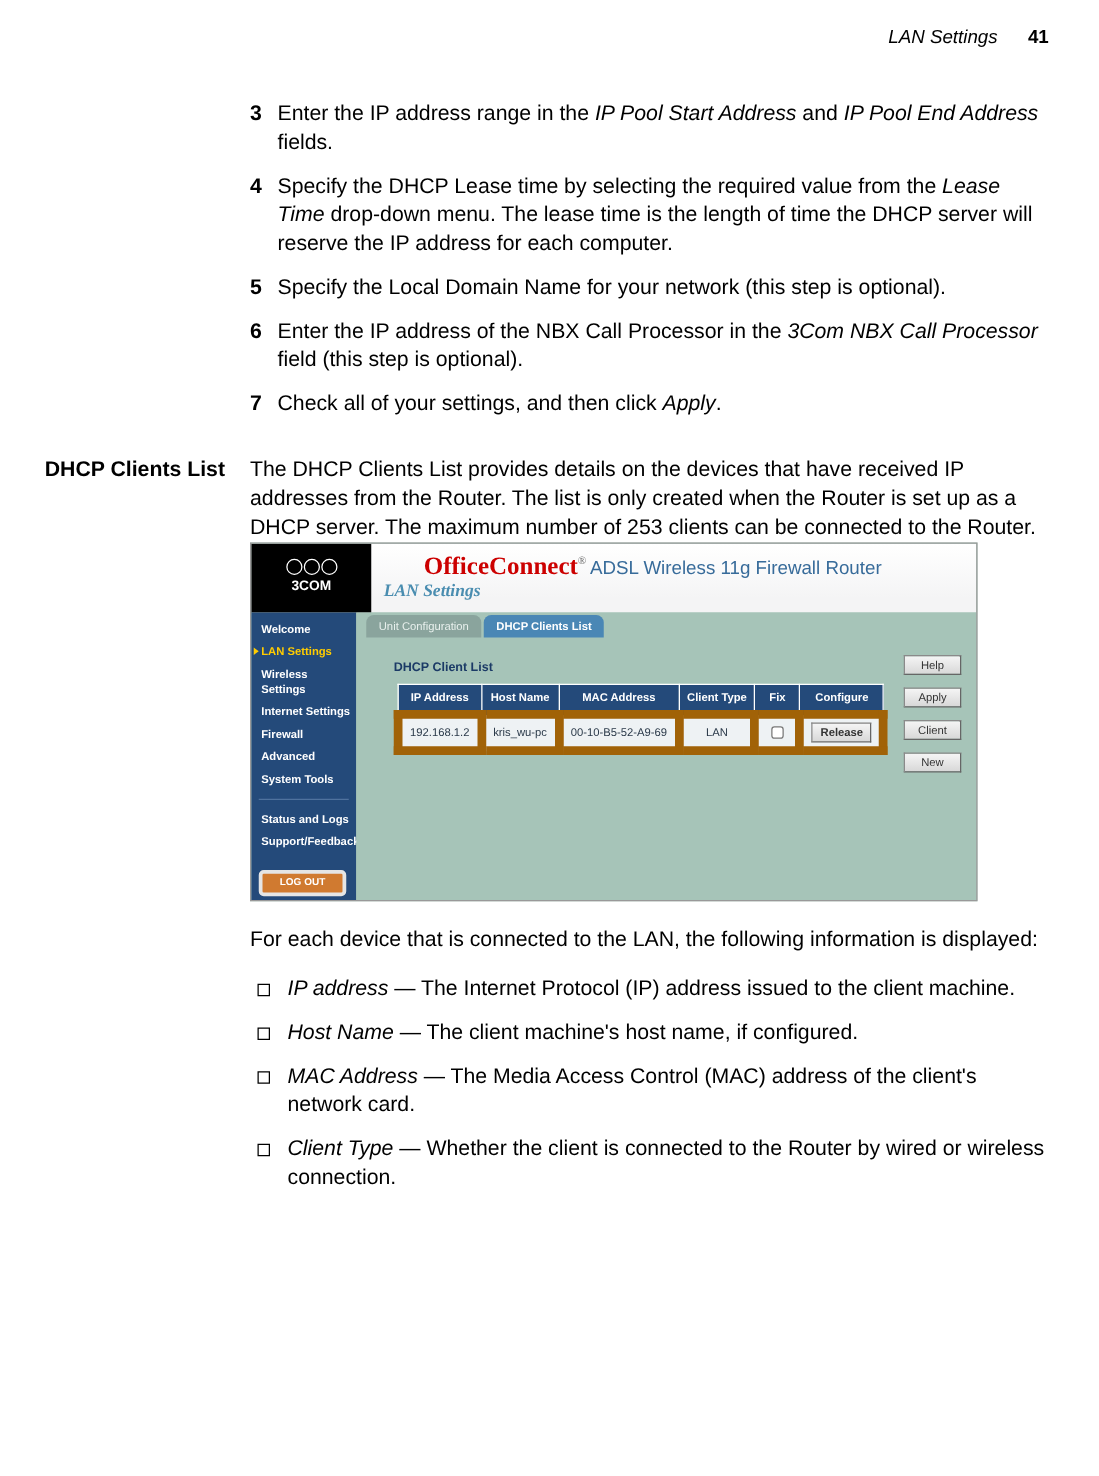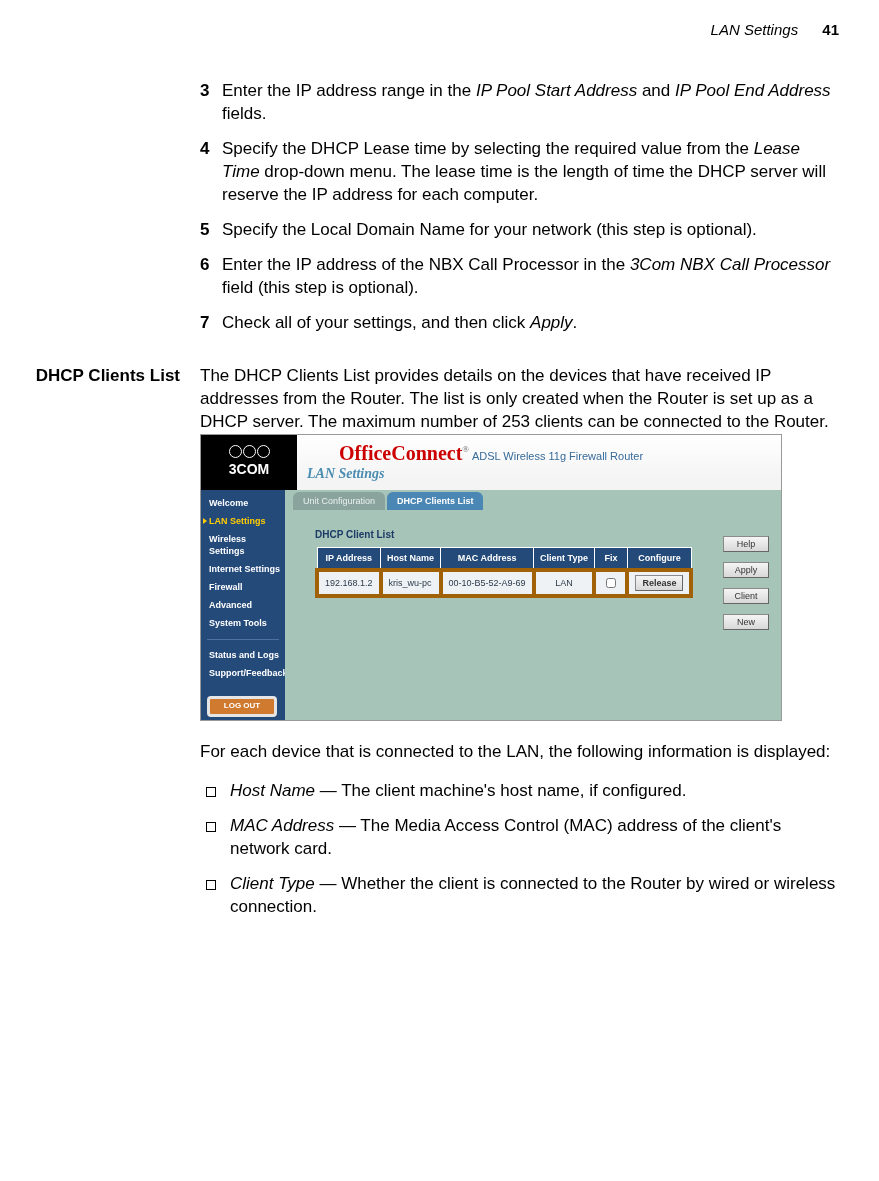--- a/index.html
+++ b/index.html
@@ -55,25 +55,25 @@
     display: flex;
     align-items: center;
   }
   .logo3com {
     width: 96px; height: 55px; background: #000; color: #fff;
     display:flex; align-items:center; justify-content:center;
     flex-direction: column; gap:2px;
   }
   .logo3com .rings { display:flex; gap:1px; }
   .logo3com .rings span { width:11px;height:11px;border:1px solid #fff;border-radius:50%; }
-  .logo3com .txt { font-size:14px; font-weight:bold; letter-spacing:0px; font-family: Arial, sans-serif; }
+  .logo3com .txt { font-size:11px; font-weight:bold; letter-spacing:0px; font-family: Arial, sans-serif; }
   .title-block { padding-left: 10px; }
   .oc { font-family: "Times New Roman", serif; font-size: 20px; color: #cc0000; font-weight: bold; margin-left: 32px; }
   .oc .reg { font-size:9px; vertical-align: super; color:#666; font-weight:normal; }
-  .oc-sub { font-size: 11px; color: #376b9a; font-family: Arial, sans-serif; }
+  .oc-sub { font-size: 15px; color: #376b9a; font-family: Arial, sans-serif; }
   .ls { font-family: "Comic Sans MS", cursive; font-weight:bold; font-style:italic; color:#4a8db0; font-size:14px; margin-top:-2px; }
 
   .router-body { display:flex; height: calc(100% - 55px); }
   .sidebar {
     width: 84px; background:#244a7a; color:#fff; font-size:9px;
     display:flex; flex-direction:column; padding-top:4px;
   }
   .sidebar .nav-item { padding: 3px 4px 3px 8px; position:relative; font-weight:bold; }
   .sidebar .nav-item.active::before {
     content:""; position:absolute; left:2px; top:6px;
@@ -97,32 +97,32 @@
   .tab.active { background:#4a87b5; font-weight:bold; color:#fff; }
 
   .panel-area { padding: 18px 10px 10px 30px; position:relative; }
   .panel-title { font-size:10px; font-weight:bold; color:#1b3a66; margin-bottom:6px; }
   .client-table { border-collapse:collapse; font-size:9px; }
   .client-table th {
     background:#244a7a; color:#fff; border:1px solid #fff; padding:4px 6px;
     font-weight:bold; font-size:9px; white-space:nowrap;
   }
   .client-table td {
-    background:#eef2f4; border:4px solid #a16207; padding:3px 6px; font-size:9px;
+    background:#eef2f4; border:7px solid #a16207; padding:3px 6px; font-size:9px;
     white-space:nowrap; color:#2b3a4a;
   }
   .release-btn, .side-btn {
     background:linear-gradient(#f5f5f5,#d8d8d8);
     border:1px solid #8a8a8a; border-bottom-color:#666; border-right-color:#666;
     font-size:9px; padding:2px 6px; color:#333;
   }
   .release-btn { font-weight:bold; }
   .fix-check { width:10px;height:10px; }
 
-  .side-buttons { position:absolute; right:12px; top:26px; display:flex; flex-direction:column; gap:10px; }
+  .side-buttons { position:absolute; right:12px; top:14px; display:flex; flex-direction:column; gap:10px; }
   .side-btn { width:46px; text-align:center; }
 
   .post-fig { margin: 20px 0 14px 0; }
   .bullets { margin-left: 0; padding-left:0; list-style:none; }
   .bullets li { display:flex; margin-bottom: 12px; }
   .bullets li .sq { width:8px;height:8px;border:1.5px solid #000; margin:7px 14px 0 6px; flex-shrink:0; }
   .bullets li .bl-body { flex:1; }
 </style>
 </head>
 <body>
@@ -239,20 +239,24 @@
             </div>
           </div>
         </div>
       </div>
 
       <div class="post-fig">For each device that is connected to the LAN, the following information is displayed:</div>
 
       <ul class="bullets">
         <li>
             <span class="sq"></span>
+            <span class="bl-body"><span class="ital">IP address</span><span> — The Internet Protocol (IP) address issued to the client machine.</span></span>
+          </li>
+        <li>
+            <span class="sq"></span>
             <span class="bl-body"><span class="ital">Host Name</span><span> — The client machine's host name, if configured.</span></span>
           </li>
         <li>
             <span class="sq"></span>
             <span class="bl-body"><span class="ital">MAC Address</span><span> — The Media Access Control (MAC) address of the client's network card.</span></span>
           </li>
         <li>
             <span class="sq"></span>
             <span class="bl-body"><span class="ital">Client Type</span><span> — Whether the client is connected to the Router by wired or wireless connection.</span></span>
           </li>

